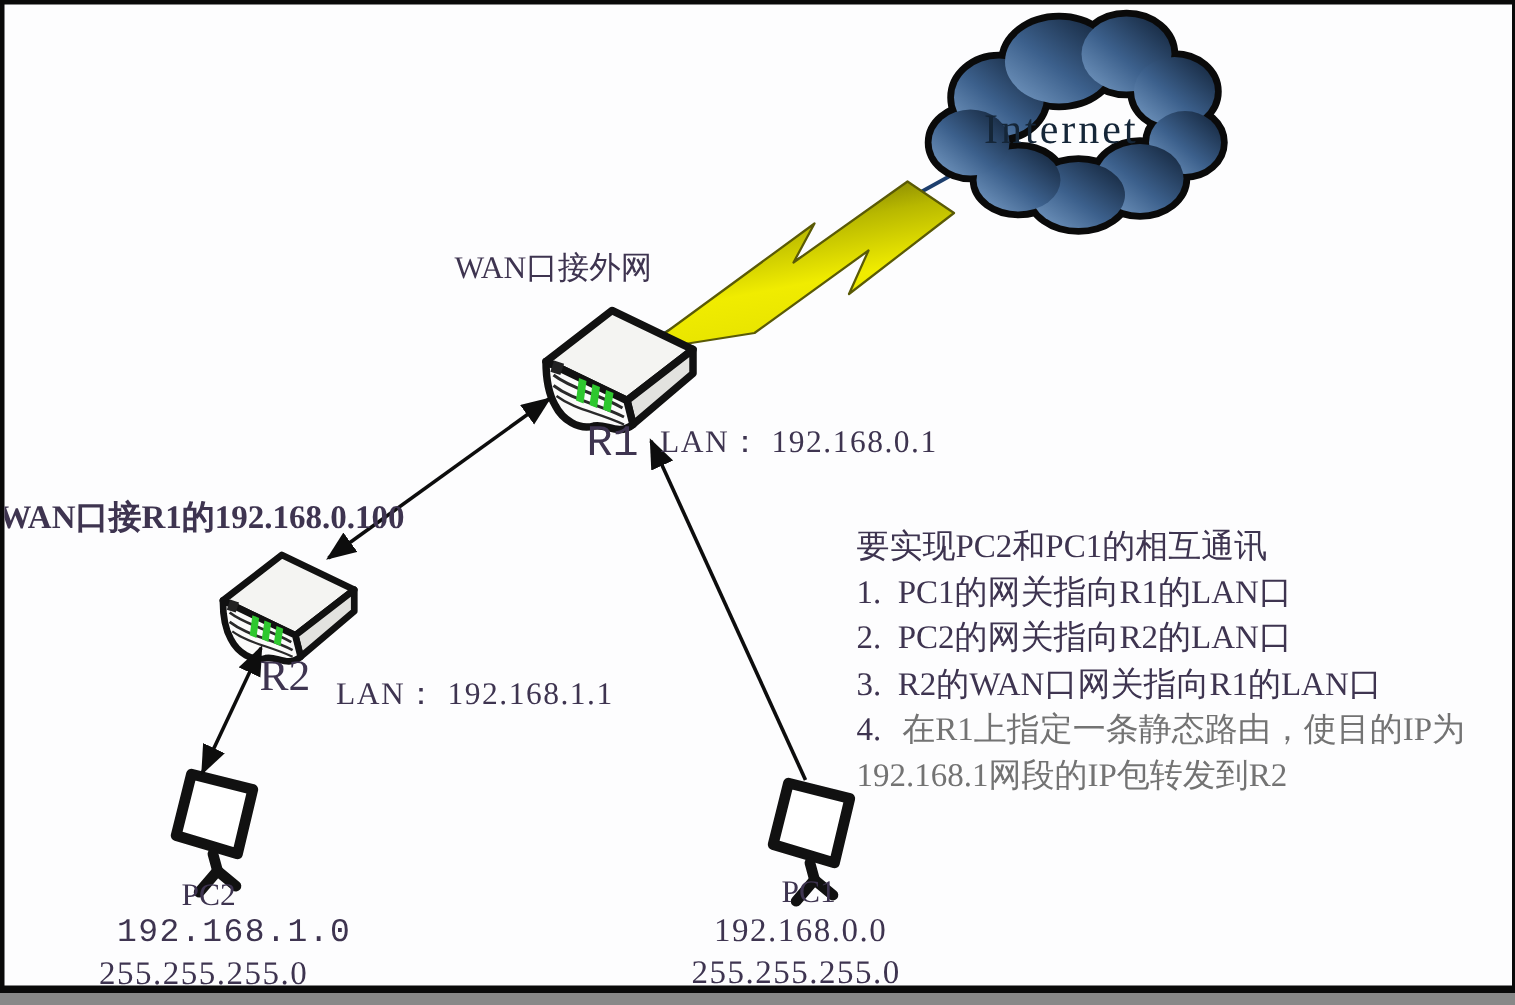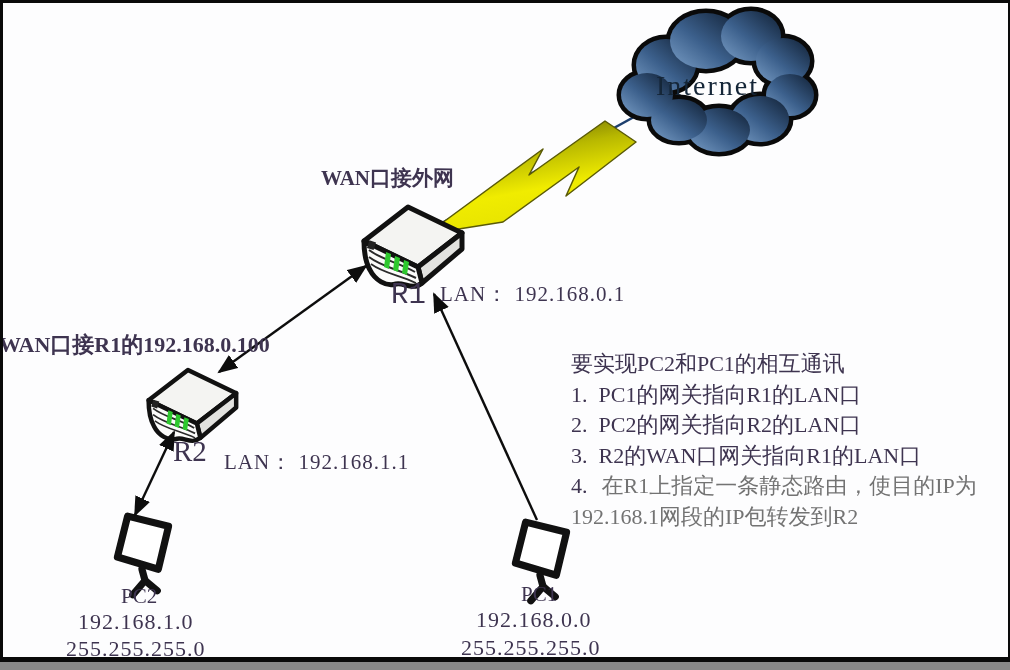--- a/index.html
+++ b/index.html
@@ -6,29 +6,29 @@
   .frame {
     position:relative; width:1010px; height:662px; box-sizing:border-box;
     background:#fdfdfe; overflow:hidden;
     border:solid #0a0a0a; border-width:3px 2px 5px 3px;
     font-family:"Liberation Serif","DejaVu Serif",serif;
     color:#3e3450;
   }
   svg.canvas { position:absolute; left:0; top:0; }
   .label { position:absolute; white-space:pre; }
 
-  [data-name="r1-wan-label"]  { left:318px; top:161px; font-size:21px;font-weight:bold; }
+  [data-name="r1-wan-label"]  { left:300px; top:161px; font-size:21px; }
   [data-name="r1-name"]       { left:388px; top:276px; font-size:29px;font-family:Liberation Mono, monospace; }
   [data-name="r1-lan-label"]  { left:437px; top:277px; font-size:21px; letter-spacing:1px; }
   [data-name="r2-wan-label"]  { left:-4px;  top:327px; font-size:22px;font-weight:bold; }
   [data-name="r2-name"]       { left:170px; top:432px; font-size:29px; }
   [data-name="r2-lan-label"]  { left:221px; top:445px; font-size:21px; letter-spacing:1px; }
 
   [data-name="pc2-name"]      { left:118px; top:581px; font-size:21px; }
-  [data-name="pc2-network"]   { left:75px;  top:606px; font-size:22px; letter-spacing:1px; }
+  [data-name="pc2-network"]   { left:75px;  top:606px; font-size:22px; letter-spacing:1px;font-family:Liberation Mono, monospace; }
   [data-name="pc2-netmask"]   { left:63px;  top:633px; font-size:22px; letter-spacing:1px; }
   [data-name="pc1-name"]      { left:518px; top:579px; font-size:21px; }
   [data-name="pc1-network"]   { left:473px; top:604px; font-size:22px; letter-spacing:1px; }
   [data-name="pc1-netmask"]   { left:458px; top:632px; font-size:22px; letter-spacing:1px; }
 
   .notes { position:absolute; left:568px; top:346px; font-size:22px; line-height:30.5px; }
   .notes div { white-space:pre; }
   .notes .red { color:#737373; }
   .notes .indent { margin-left:14px; }
 </style>

